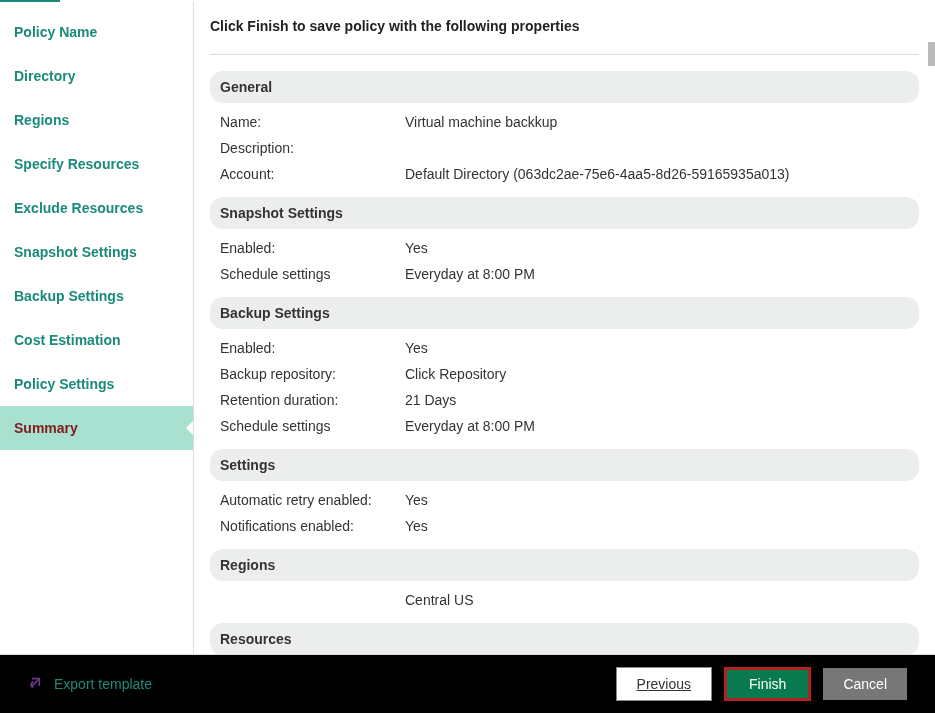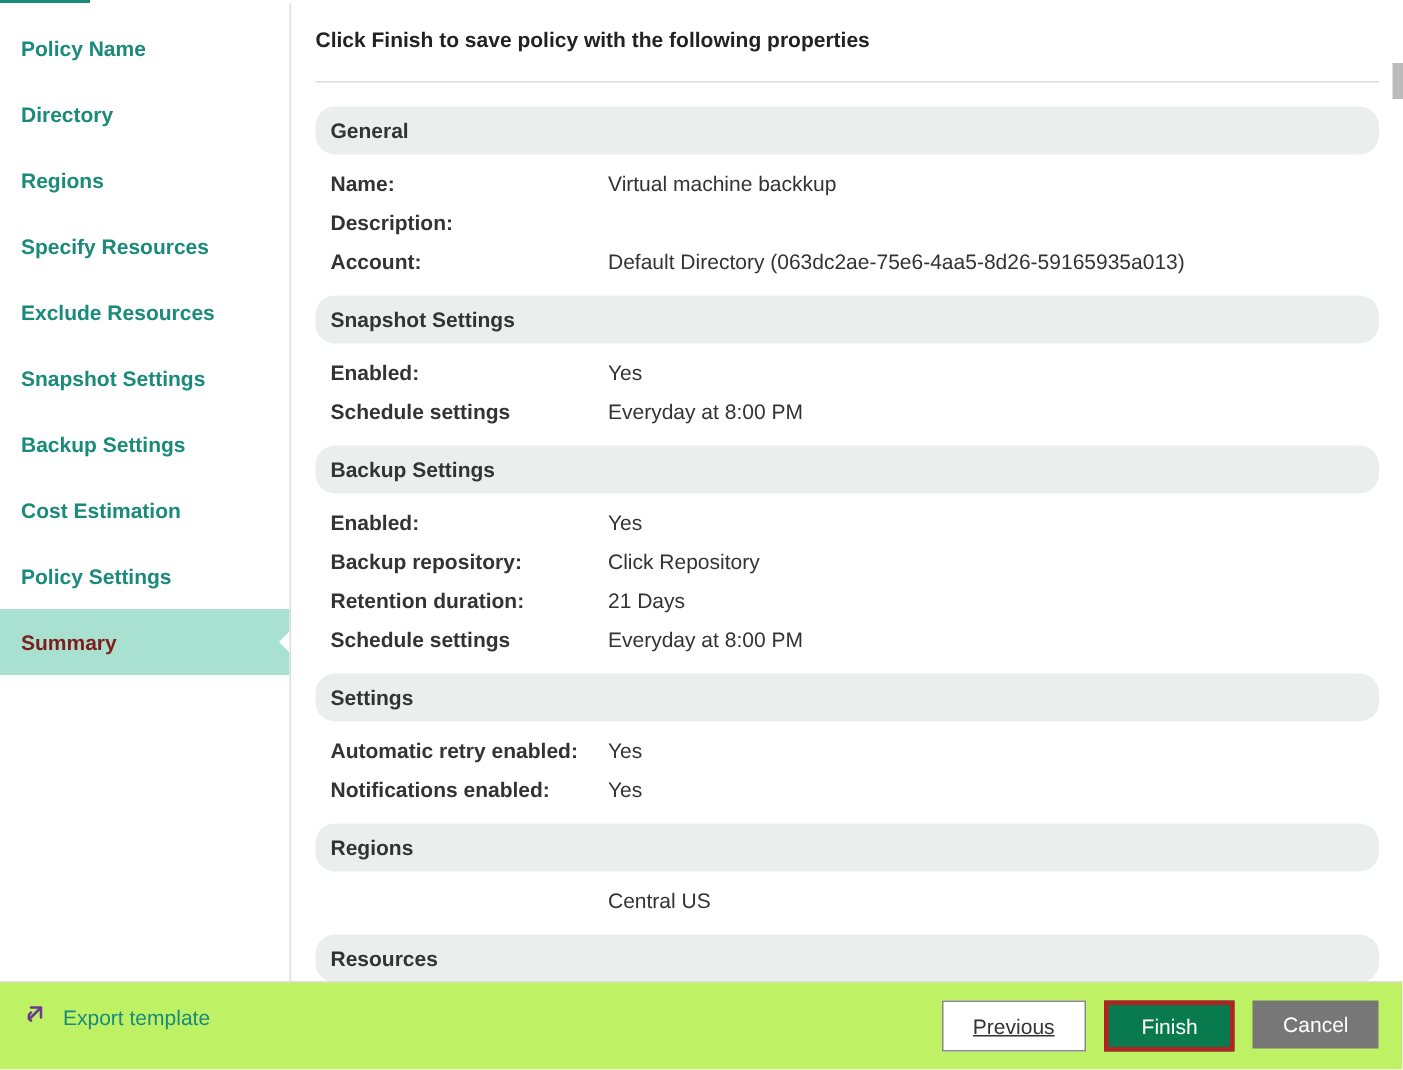--- a/index.html
+++ b/index.html
@@ -83,32 +83,31 @@
     }
     .kv-row {
       display: flex;
       padding: 5px 10px;
       font-size: 14px;
     }
     .kv-label {
       width: 185px;
       color: #333;
       flex-shrink: 0;
-      font-weight: bold;
     }
     .kv-value {
       color: #333;
     }
     .section-gap { height: 10px; }
     .footer {
       display: flex;
-      align-items: flex-start;
-      padding: 12px 16px;
+      align-items: center;
+      padding: 12px 28px;
       border-top: 1px solid #ddd;
-      background: #bef264;
+      background: #000000;
     }
     .export-link {
       display: flex;
       align-items: center;
       color: #1a8a7a;
       cursor: pointer;
       gap: 10px;
     }
     .export-icon {
       color: #6b3a8f;

